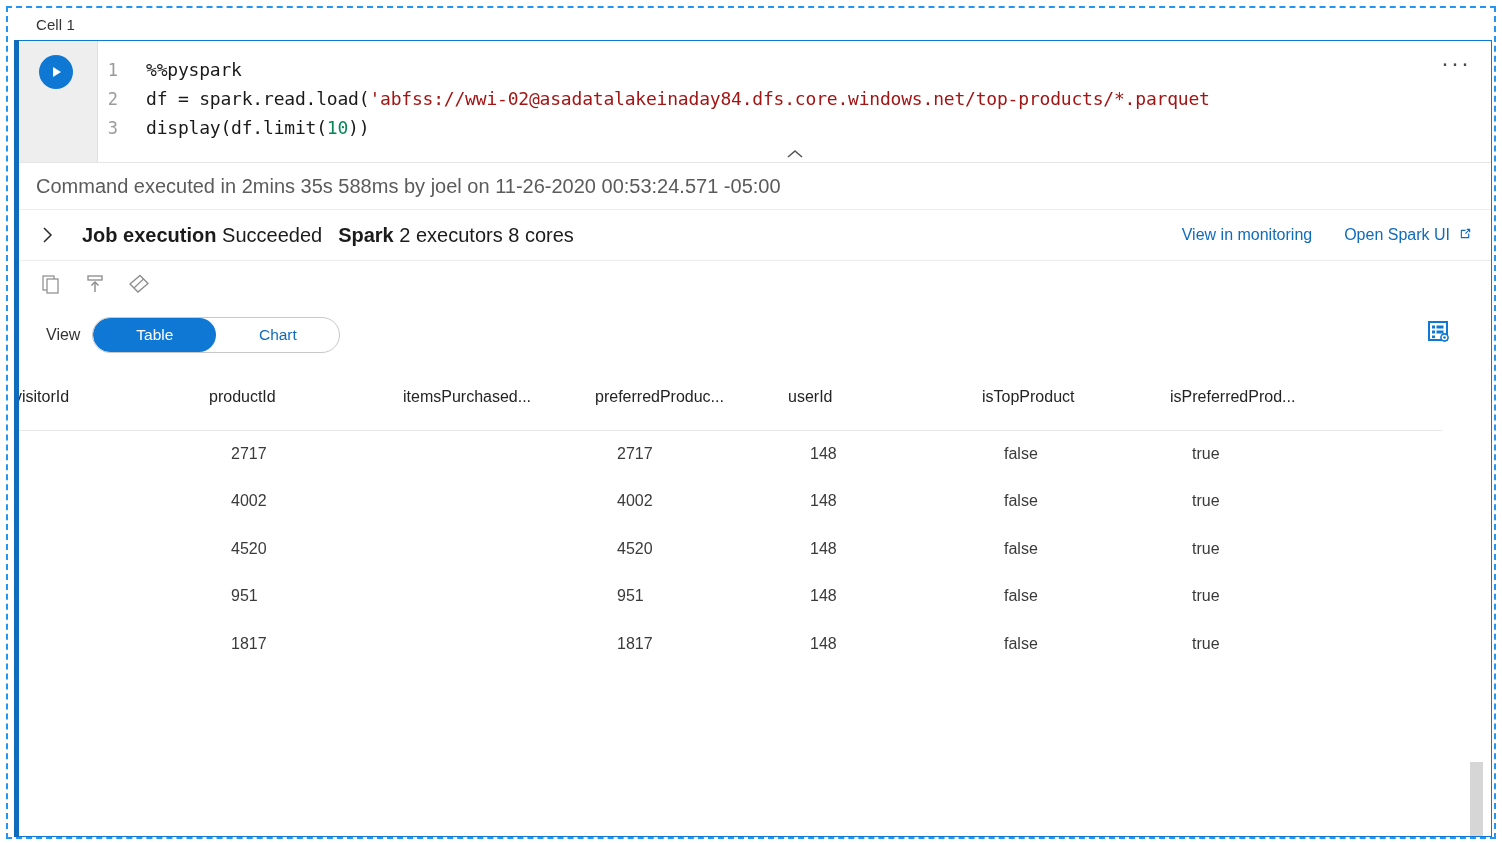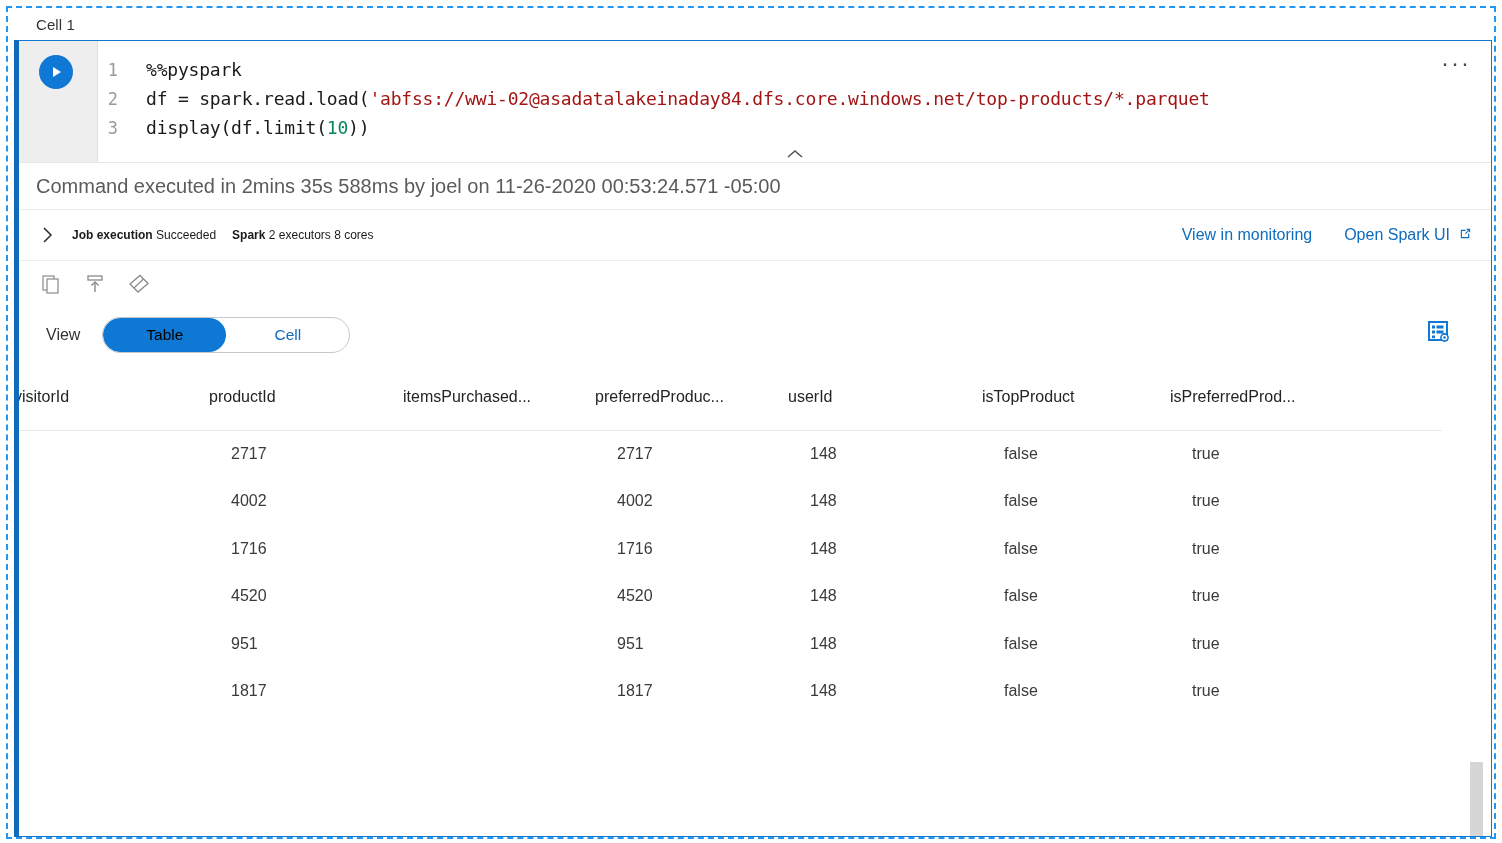--- a/index.html
+++ b/index.html
@@ -164,22 +164,23 @@
     position: relative;
   }
   .job-chevron {
     width: 22px;
     cursor: pointer;
     color: #333;
     line-height: 0;
     margin-right: 8px;
   }
   .job-text {
-    font-size: 12px;
+    font-size: 20px;
     color: #1b1b1b;
+    margin-left: 10px;
   }
   .job-text .b { font-weight: bold; }
   .job-gap { display: inline-block; width: 16px; }
   .job-links {
     margin-left: auto;
     display: flex;
     align-items: center;
     gap: 32px;
   }
   .job-link {
@@ -212,21 +213,21 @@
   .view-row {
     height: 58px;
     display: flex;
     align-items: center;
     padding-left: 32px;
     position: relative;
   }
   .view-label {
     font-size: 16px;
     color: #333333;
-    margin-right: 22px;
+    margin-right: 12px;
   }
   .pill {
     width: 248px;
     height: 36px;
     border: 1px solid #c8c8c8;
     border-radius: 18px;
     display: flex;
     align-items: center;
     overflow: hidden;
     background: #ffffff;
@@ -237,21 +238,21 @@
     display: flex;
     align-items: center;
     justify-content: center;
     font-size: 15.5px;
     color: #0f6cbd;
     cursor: pointer;
     border-radius: 18px;
   }
   .pill-opt.active {
     background: #0f78d4;
-    color: #000000;
+    color: #ffffff;
   }
   .grid-settings-icon {
     position: absolute;
     right: 38px;
     top: 12px;
     cursor: pointer;
     line-height: 0;
   }
 
   
@@ -407,21 +408,21 @@
           <polygon points="12,2.5 20,10.5 10,19 2,11" fill="none" stroke="#5d5d5d" stroke-width="1.3"></polygon>
           <line x1="6" y1="15" x2="15.5" y2="6" stroke="#5d5d5d" stroke-width="1.1"></line>
         </svg>
       </span>
     </div>
 
     <div class="view-row">
       <span class="view-label">View</span>
       <div class="pill">
         <div class="pill-opt active">Table</div>
-        <div class="pill-opt">Cell</div>
+        <div class="pill-opt">Chart</div>
       </div>
       <span class="grid-settings-icon">
         <svg width="28" height="28" viewBox="0 0 28 28" aria-hidden="true">
           <rect x="4" y="4" width="18" height="18" fill="none" stroke="#0f78d4" stroke-width="2"></rect>
           <rect x="7" y="7.5" width="3" height="3" fill="#0f78d4"></rect>
           <rect x="11.5" y="7.5" width="7" height="3" fill="#0f78d4"></rect>
           <rect x="7" y="12.5" width="3" height="3" fill="#0f78d4"></rect>
           <rect x="11.5" y="12.5" width="7" height="3" fill="#0f78d4"></rect>
           <rect x="7" y="17.5" width="3" height="2.6" fill="#0f78d4"></rect>
           <circle cx="19.5" cy="19.5" r="3.6" fill="#ffffff" stroke="#0f78d4" stroke-width="1.6"></circle>
@@ -457,29 +458,20 @@
             <td class="c0"></td>
             <td class="c1">4002</td>
             <td class="c2"></td>
             <td class="c3">4002</td>
             <td class="c4">148</td>
             <td class="c5">false</td>
             <td class="c6">true</td>
           </tr>
           <tr>
             <td class="c0"></td>
-            <td class="c1">1716</td>
-            <td class="c2"></td>
-            <td class="c3">1716</td>
-            <td class="c4">148</td>
-            <td class="c5">false</td>
-            <td class="c6">true</td>
-          </tr>
-          <tr>
-            <td class="c0"></td>
             <td class="c1">4520</td>
             <td class="c2"></td>
             <td class="c3">4520</td>
             <td class="c4">148</td>
             <td class="c5">false</td>
             <td class="c6">true</td>
           </tr>
           <tr>
             <td class="c0"></td>
             <td class="c1">951</td>

